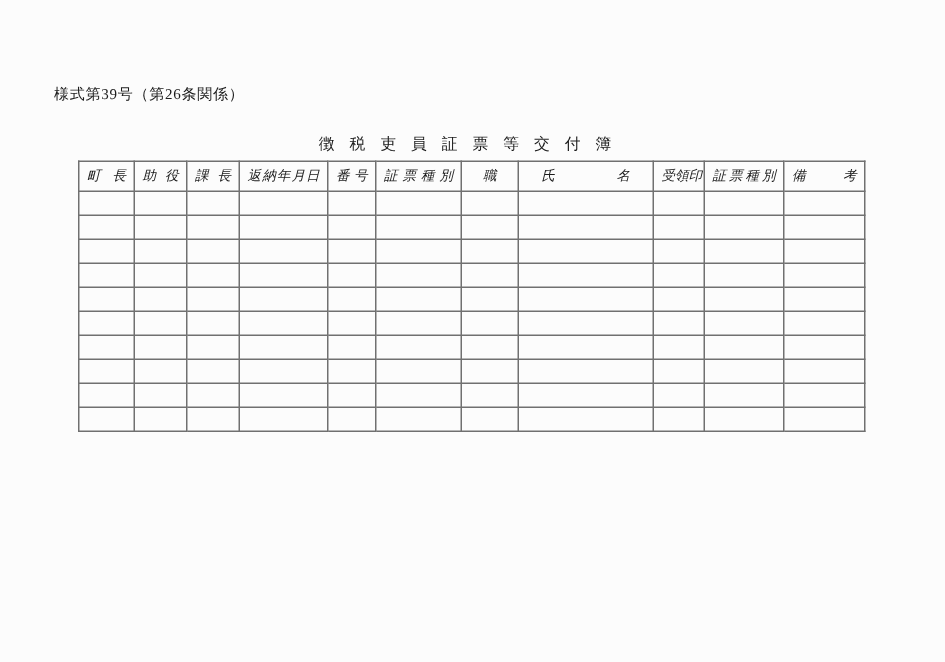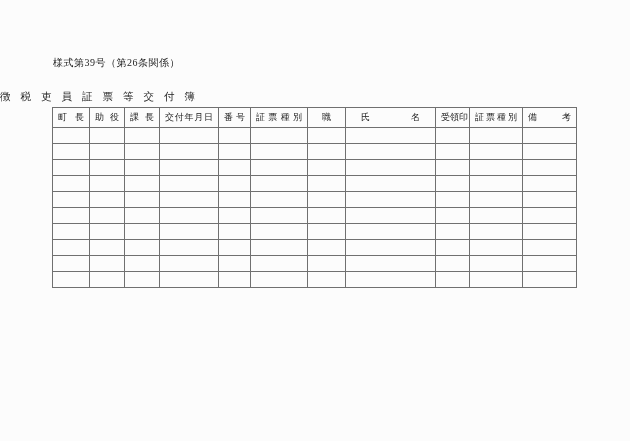--- a/index.html
+++ b/index.html
@@ -11,32 +11,33 @@
   }
   .sheet {
     position: relative;
     width: 630px;
     height: 441px;
     background: #fcfcfc;
     overflow: hidden;
   }
   .form-number {
     position: absolute;
-    left: 53px;
+    left: 36px;
     top: 56px;
     font-size: 10px;
     letter-spacing: 0.5px;
     white-space: nowrap;
     text-align: right;
   }
   .title-row {
     position: absolute;
     left: 0;
     top: 86px;
     width: 100%;
+    text-align: center;
   }
   .page-title {
     font-size: 10.5px;
     letter-spacing: 10px;
     white-space: nowrap;
   }
   table.register {
     position: absolute;
     left: 52px;
     top: 107px;
@@ -44,20 +45,21 @@
     table-layout: fixed;
     border-collapse: collapse;
   }
   .register th, .register td {
     border: 1px solid #707070;
     padding: 0;
     overflow: hidden;
   }
   .register thead tr {
     height: 20px;
+    font-style: italic;
   }
   .register tbody tr {
     height: 16px;
   }
   .register th {
     font-weight: normal;
     font-size: 9px;
     line-height: 1;
     text-align: justify;
     text-align-last: justify;
@@ -98,21 +100,21 @@
         <col style="width:90px">
         <col style="width:34px">
       <col style="width:53px">
         <col style="width:54px">
     </colgroup>
     <thead>
       <tr>
         <th>町長</th>
         <th>助役</th>
         <th>課長</th>
-        <th>交付年月日</th>
+        <th>返納年月日</th>
         <th>番号</th>
         <th>証票種別</th>
         <th class="th-center">職</th>
         <th class="th-wide-pad">氏名</th>
         <th>受領印</th>
         <th>証票種別</th>
         <th>備考</th>
       </tr>
     </thead>
     <tbody>

